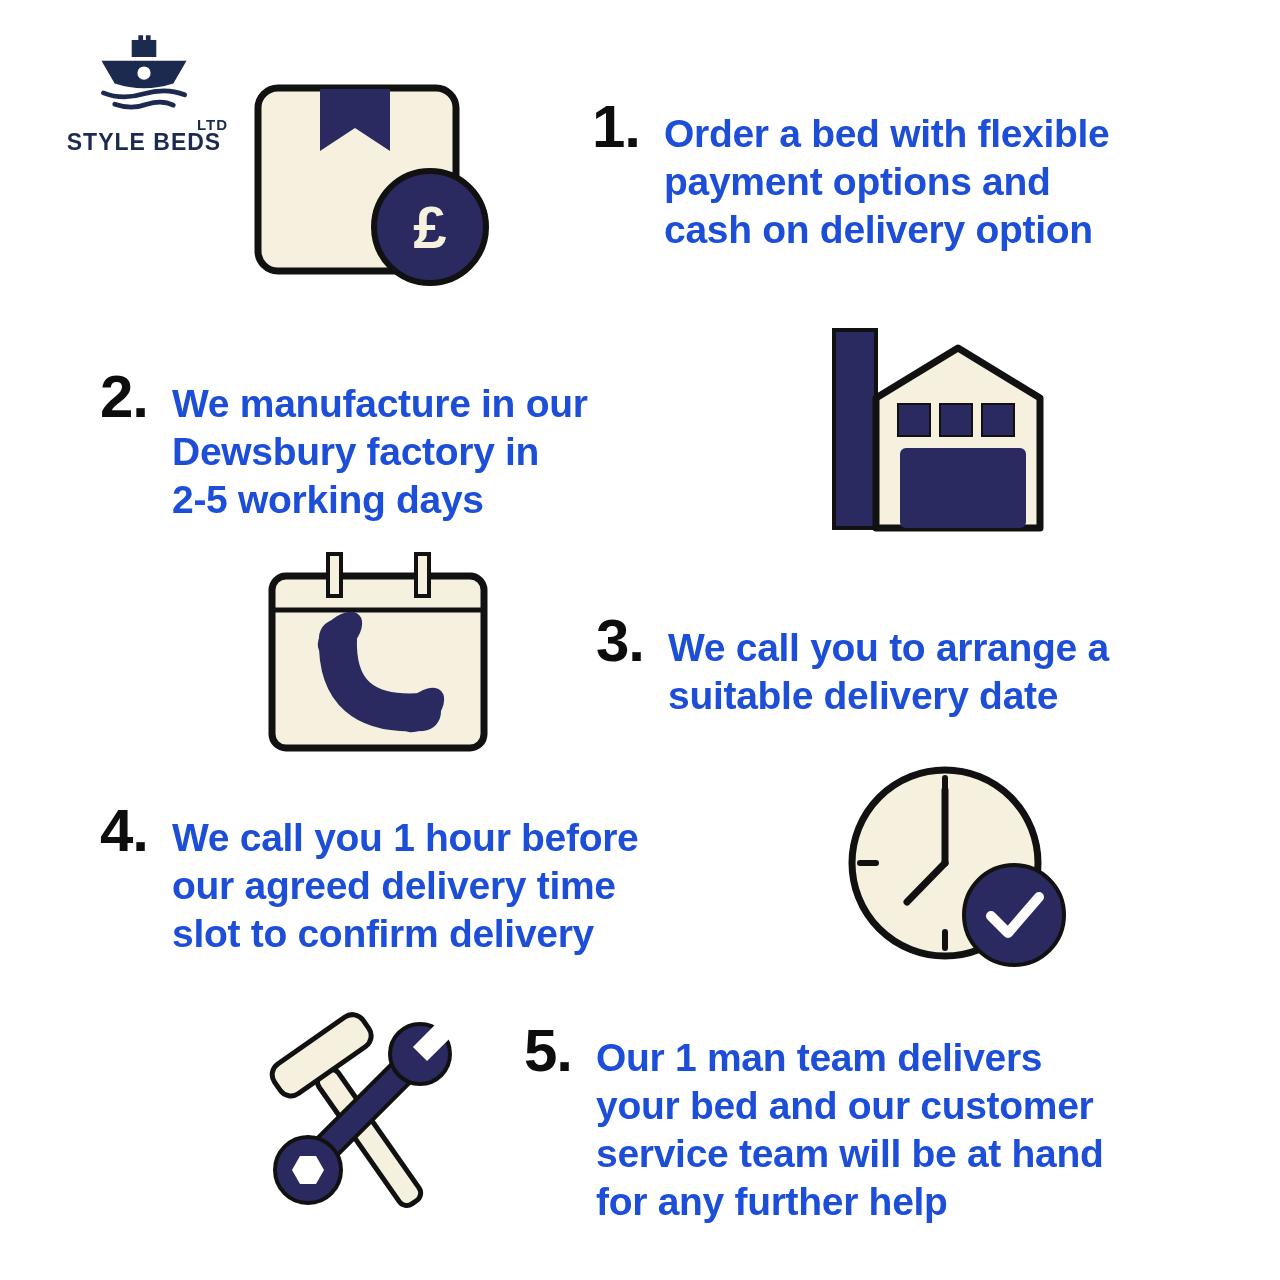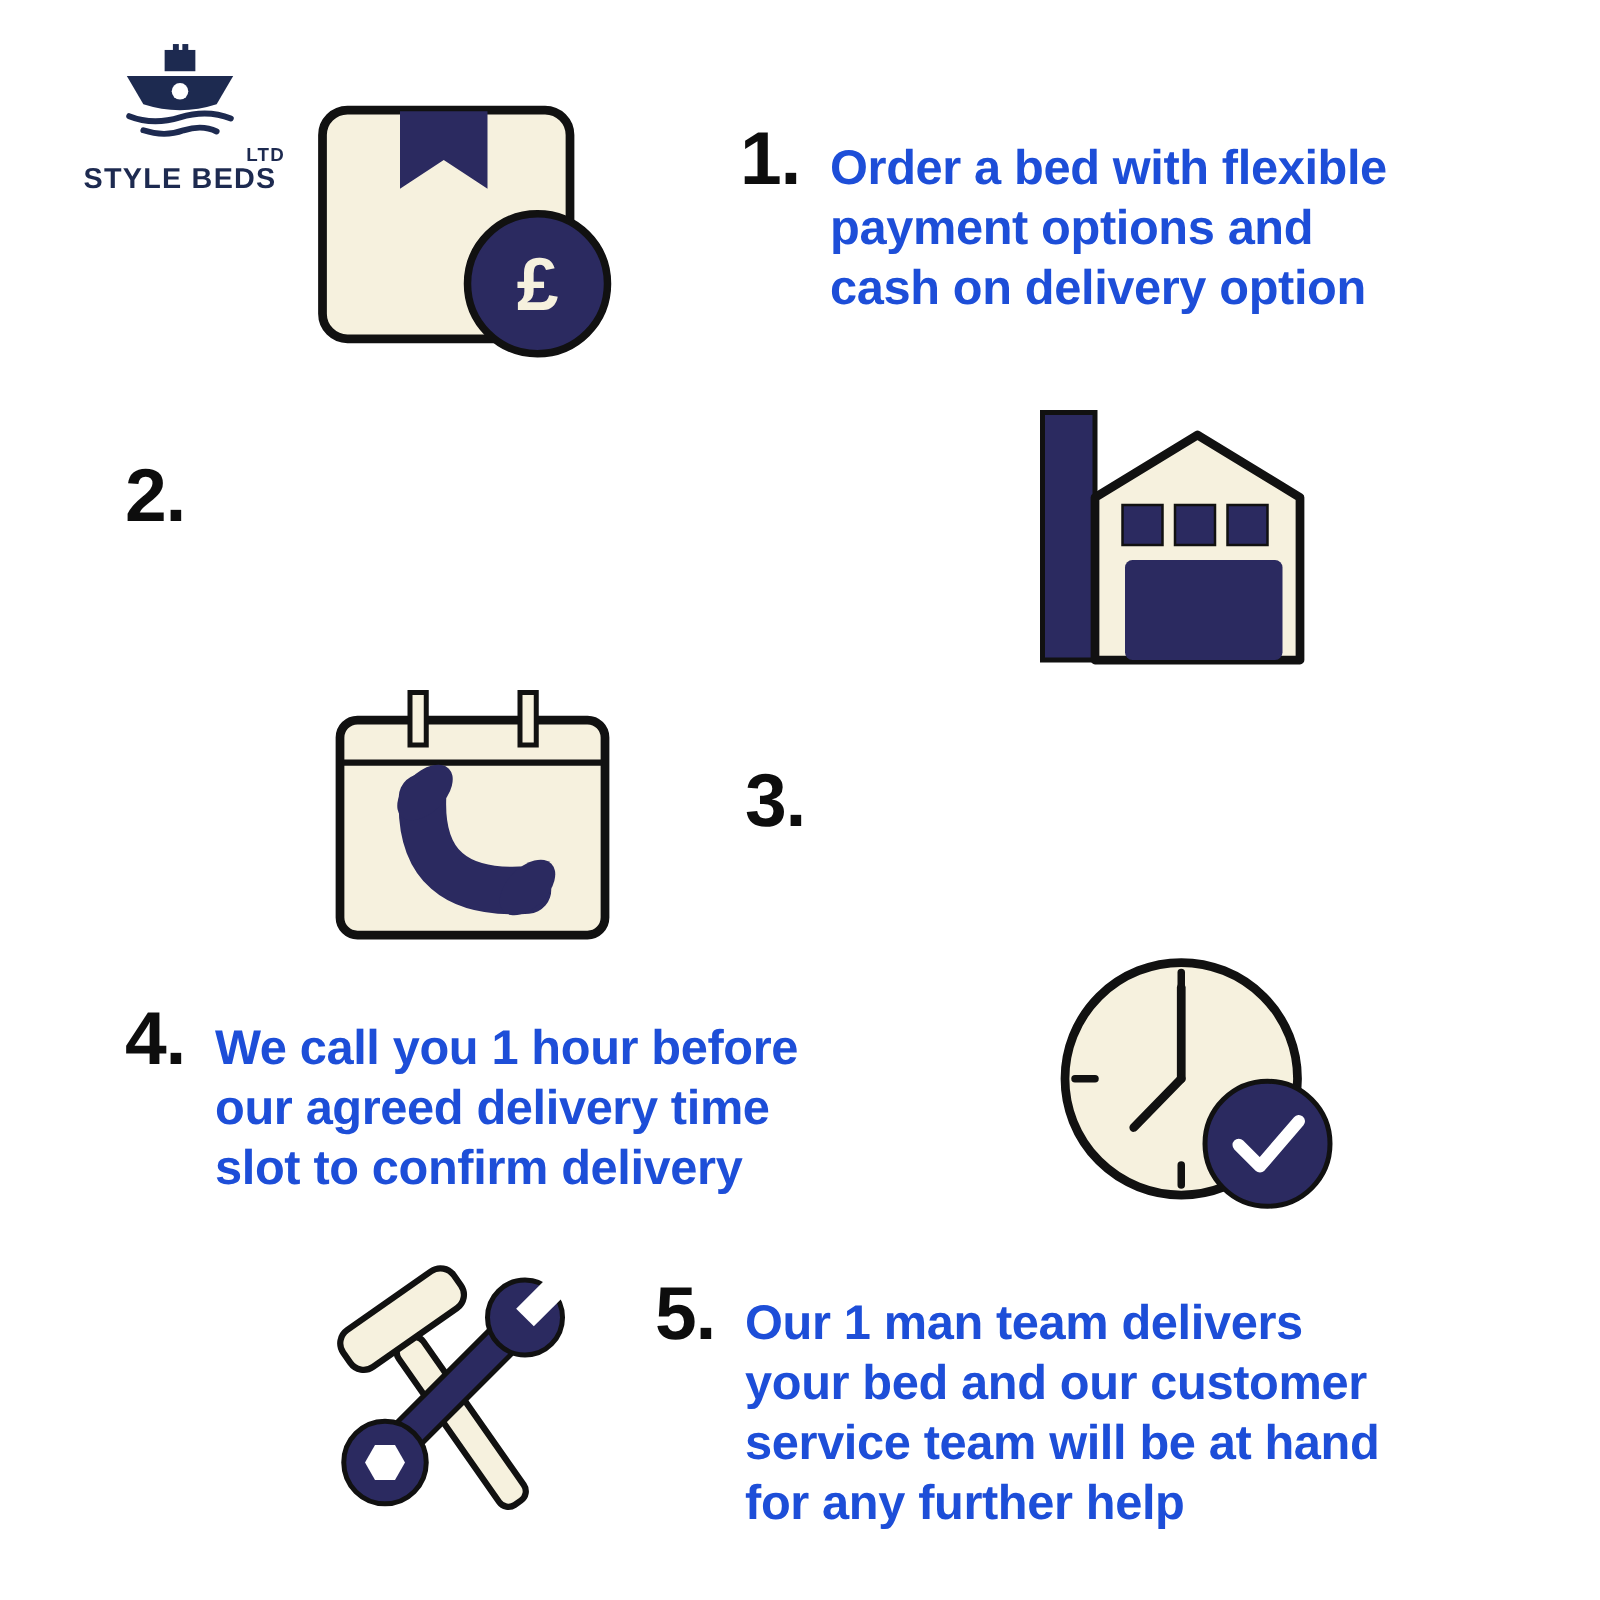--- a/index.html
+++ b/index.html
@@ -68,20 +68,23 @@
 
   <div class="abs step pos-step1">
     <span class="num">1.</span>
     <span class="txt">Order a bed with flexible
 payment options and
 cash on delivery option</span>
   </div>
 
   <div class="abs step pos-step2">
     <span class="num">2.</span>
+    <span class="txt">We manufacture in our
+Dewsbury factory in
+2-5 working days</span>
   </div>
 
   <div class="abs icon-factory">
     <svg viewBox="0 0 228 207" aria-hidden="true">
       <rect x="8" y="4" width="42" height="198" fill="#2b2a60" stroke="#111111" stroke-width="4"></rect>
       <path d="M 50 202 L 50 72 L 132 22 L 214 72 L 214 202 Z" fill="#f6f1de" stroke="#111111" stroke-width="7" stroke-linejoin="round"></path>
       <rect x="72" y="78" width="32" height="32" fill="#2b2a60" stroke="#111111" stroke-width="2"></rect>
       <rect x="114" y="78" width="32" height="32" fill="#2b2a60" stroke="#111111" stroke-width="2"></rect>
       <rect x="156" y="78" width="32" height="32" fill="#2b2a60" stroke="#111111" stroke-width="2"></rect>
       <rect x="74" y="122" width="126" height="80" rx="6" fill="#2b2a60"></rect>
@@ -97,20 +100,22 @@
       <g>
         <path d="M 72 88 C 70 142 98 166 156 162" stroke="#2b2a60" stroke-width="38" fill="none" stroke-linecap="round"></path>
         <ellipse cx="74" cy="84" rx="27" ry="16" transform="rotate(-45 74 84)" fill="#2b2a60"></ellipse>
         <ellipse cx="156" cy="160" rx="27" ry="16" transform="rotate(-45 156 160)" fill="#2b2a60"></ellipse>
       </g>
     </svg>
   </div>
 
   <div class="abs step pos-step3">
     <span class="num">3.</span>
+    <span class="txt">We call you to arrange a
+suitable delivery date</span>
   </div>
 
   <div class="abs step pos-step4">
     <span class="num">4.</span>
     <span class="txt">We call you 1 hour before
 our agreed delivery time
 slot to confirm delivery</span>
   </div>
 
   <div class="abs icon-clock">

